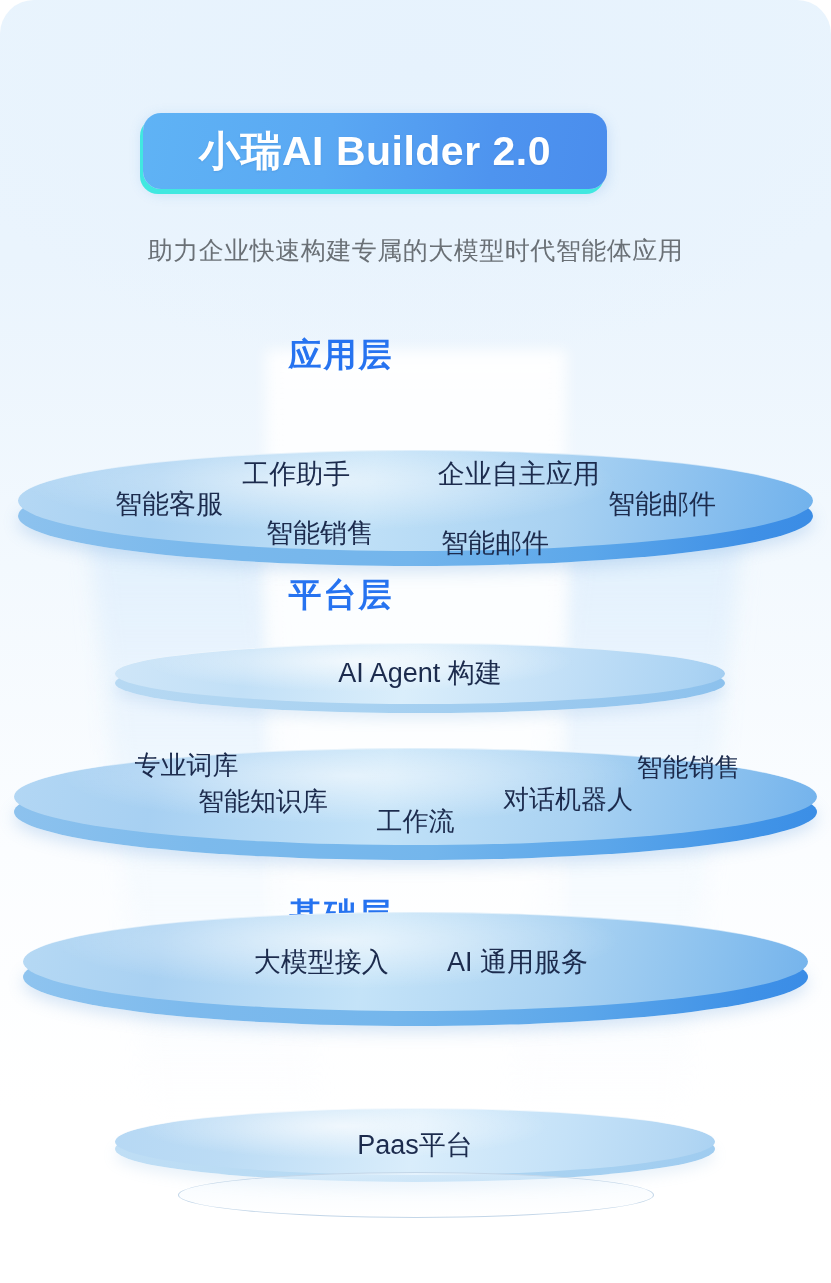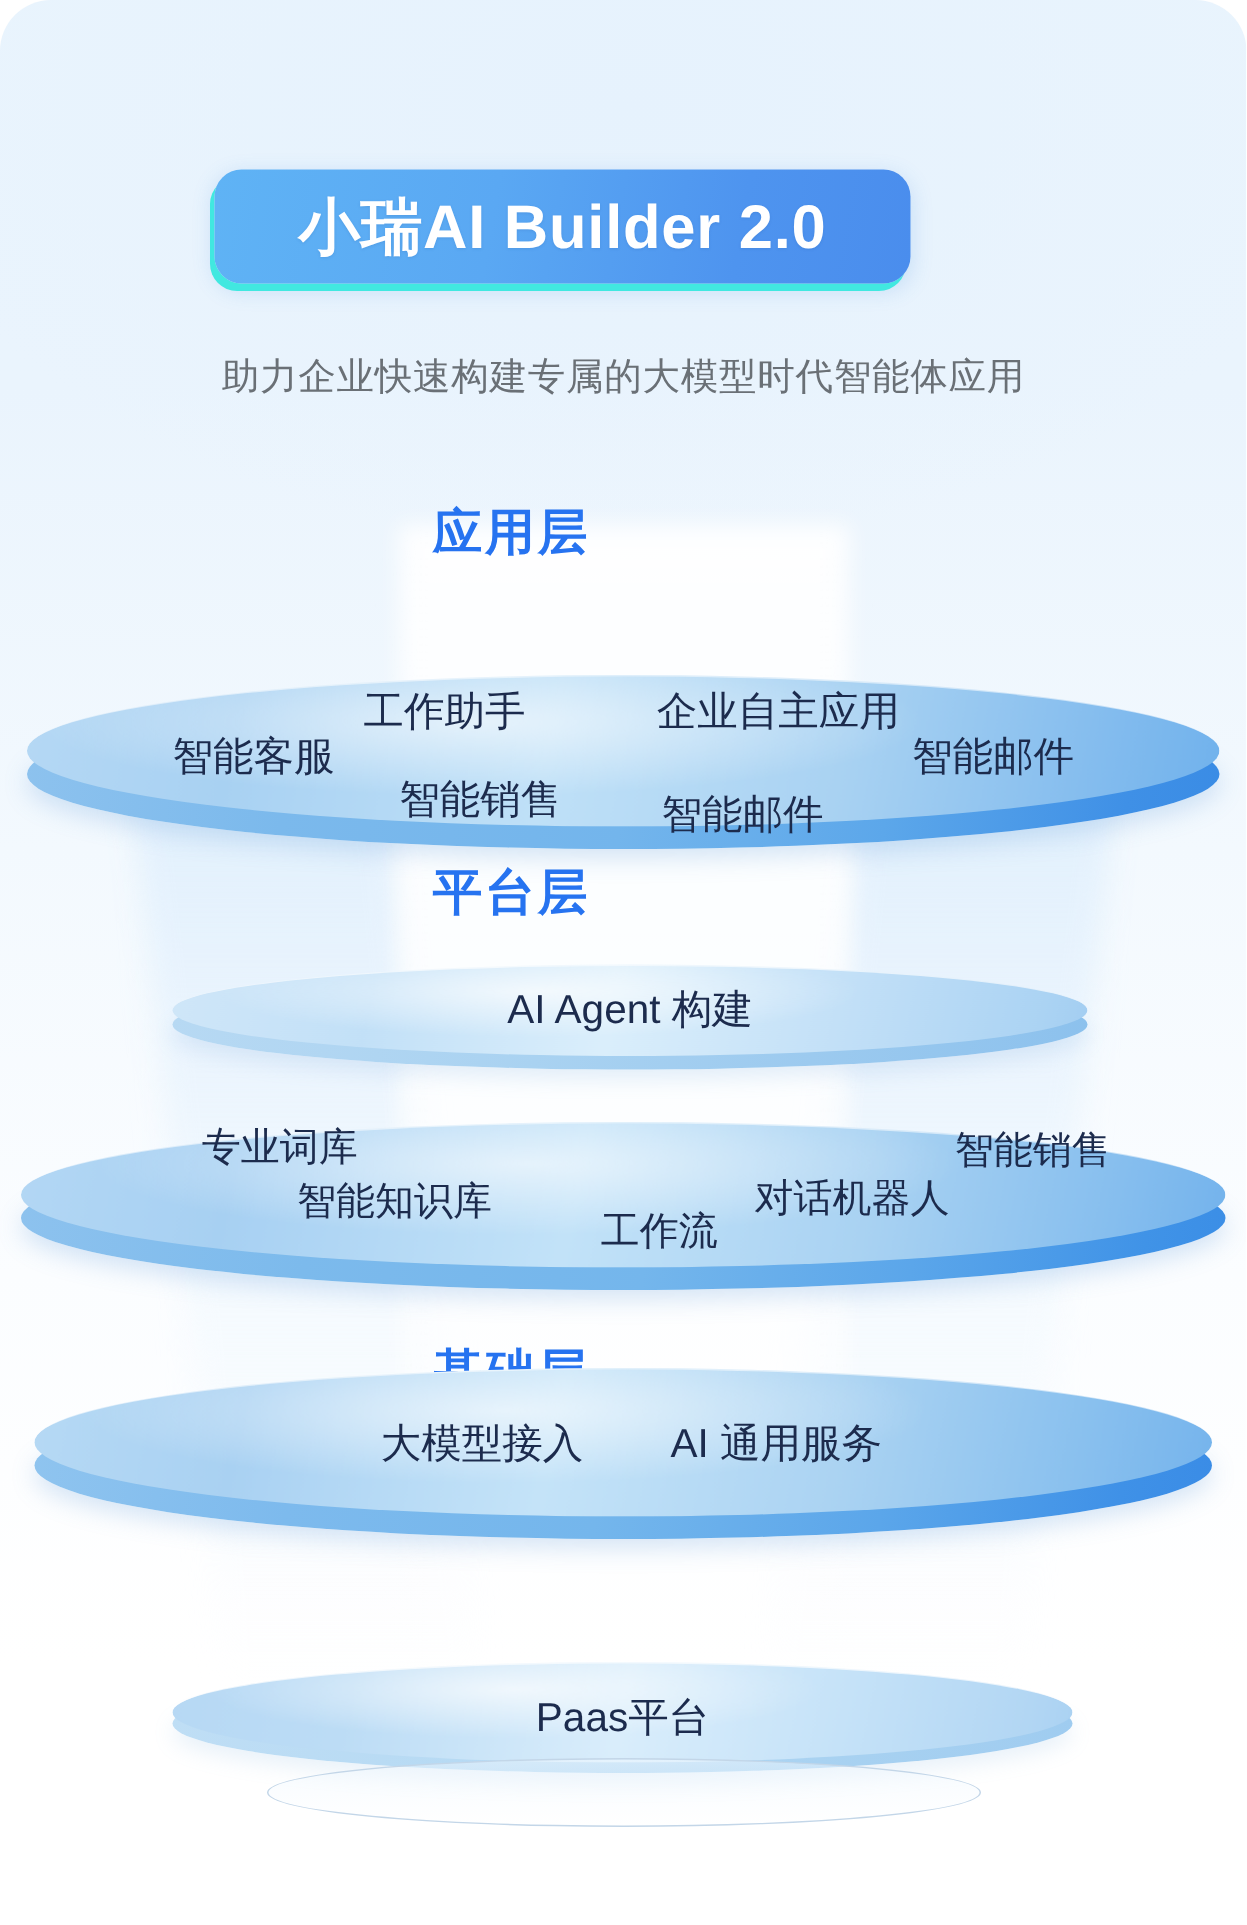--- a/index.html
+++ b/index.html
@@ -288,21 +288,21 @@
       <span class="disc-label lbl-lg" style="left:50%; top:42%;">AI Agent 构建</span>
     </div>
   </div>
 
   <div class="disc" id="disc-platform">
     <div class="rim"></div>
     <div class="top"></div>
     <div class="labels">
       <span class="disc-label lbl-md" style="left:15.5%; top:15%;margin-left:48px;">专业词库</span>
       <span class="disc-label lbl-md" style="left:31%;   top:46%;">智能知识库</span>
-      <span class="disc-label lbl-md" style="left:50%;   top:63%;margin-left:24px;">工作流</span>
+      <span class="disc-label lbl-md" style="left:50%;   top:63%;">工作流</span>
       <span class="disc-label lbl-md" style="left:69%;   top:44%;">对话机器人</span>
       <span class="disc-label lbl-md" style="left:84%;   top:16%;">智能销售</span>
     </div>
   </div>
 
   <div class="layer-heading" id="heading-base">基础层</div>
 
   <div class="disc" id="disc-base">
     <div class="rim"></div>
     <div class="top"></div>

